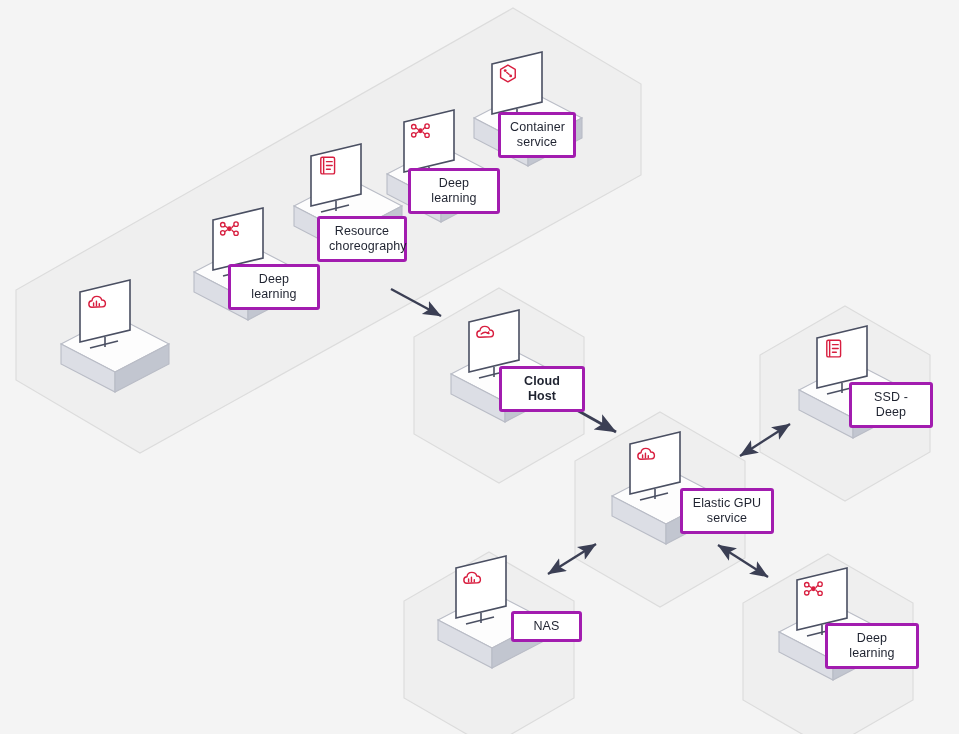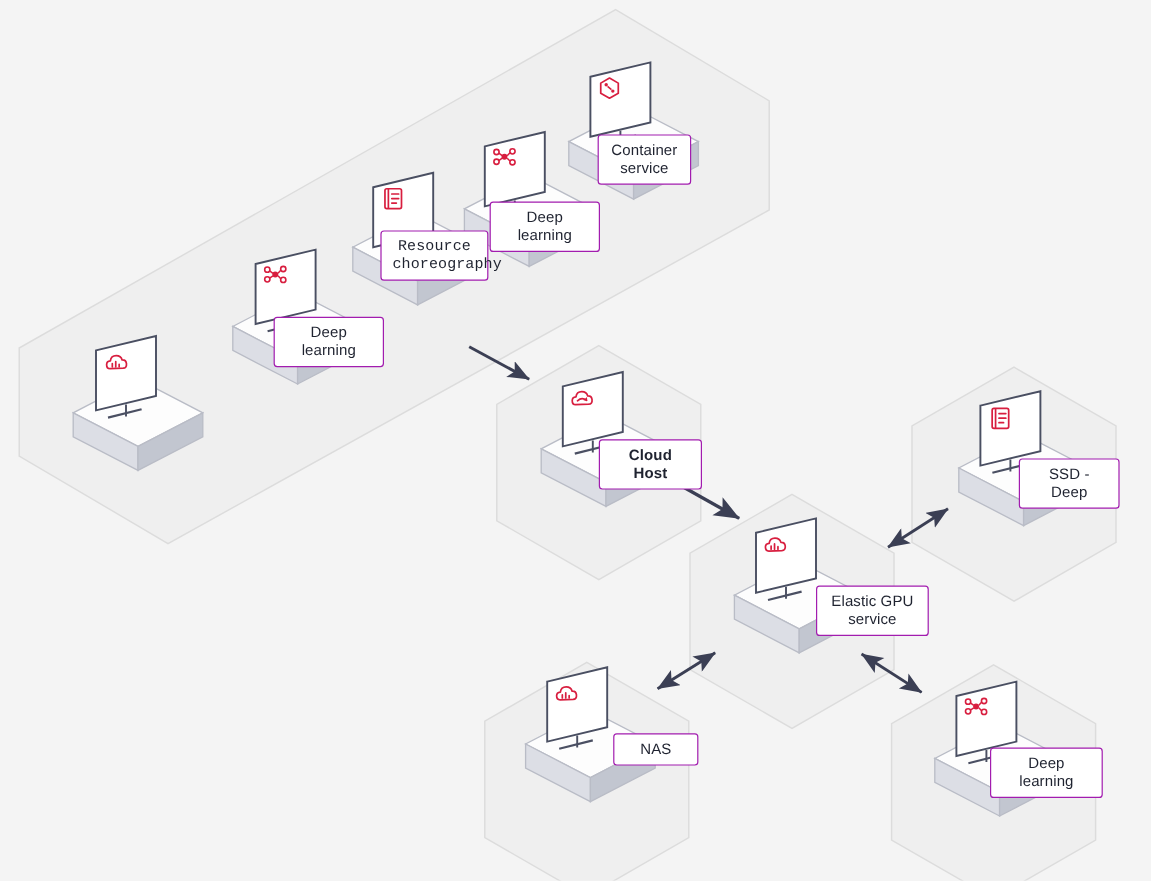--- a/index.html
+++ b/index.html
@@ -18,21 +18,21 @@
   #diagram-svg {
     position: absolute;
     left: 0;
     top: 0;
     width: 959px;
     height: 734px;
   }
   .node-label {
     position: absolute;
     background: #ffffff;
-    border: 1px solid #a21caf;
+    border: 3px solid #a21caf;
     border-radius: 3px;
     color: #1f2330;
     font-family: "Liberation Sans", sans-serif;
     font-size: 12.5px;
     line-height: 15px;
     text-align: center;
     padding: 5px 9px;
     box-sizing: border-box;
     white-space: pre-line;
     letter-spacing: 0.1px;
@@ -211,21 +211,21 @@
         <circle cx="5" cy="14.5" r="2.3" fill="none" stroke="#d81e3f" stroke-width="1.4"></circle>
         <circle cx="12" cy="10.2" r="2.6" fill="#d81e3f"></circle>
         <circle cx="19" cy="5.4" r="2.3" fill="none" stroke="#d81e3f" stroke-width="1.4"></circle>
         <circle cx="19" cy="15" r="2.3" fill="none" stroke="#d81e3f" stroke-width="1.4"></circle>
         <path d="M7,7 L10,9.2 M7,13.5 L10,11.4 M14.4,9.2 L16.8,6.6 M14.4,11.4 L16.8,13.9" stroke="#d81e3f" stroke-width="1.3"></path>
       </g>
     </g>
   </svg>
 
   <div class="node-label" style="left: 228px; top: 264px; width: 92px;">Deep learning</div>
-  <div class="node-label" style="left: 317px; top: 192px; width: 90px; font-family: Liberation Mono, monospace;">Resource
+  <div class="node-label" style="left: 317px; top: 216px; width: 90px;">Resource
 choreography</div>
   <div class="node-label" style="left: 408px; top: 168px; width: 92px;">Deep learning</div>
   <div class="node-label" style="left: 498px; top: 112px; width: 78px;">Container
 service</div>
   <div class="node-label" style="left: 499px; top: 366px; width: 86px; font-weight: bold;">Cloud Host</div>
   <div class="node-label" style="left: 659px; top: 488px; width: 94px; margin-left: 21px;">Elastic GPU
 service</div>
   <div class="node-label" style="left: 849px; top: 382px; width: 84px;">SSD - Deep</div>
   <div class="node-label" style="left: 484px; top: 611px; width: 71px; margin-left: 27px;">NAS</div>
   <div class="node-label" style="left: 825px; top: 623px; width: 94px;">Deep learning</div>

